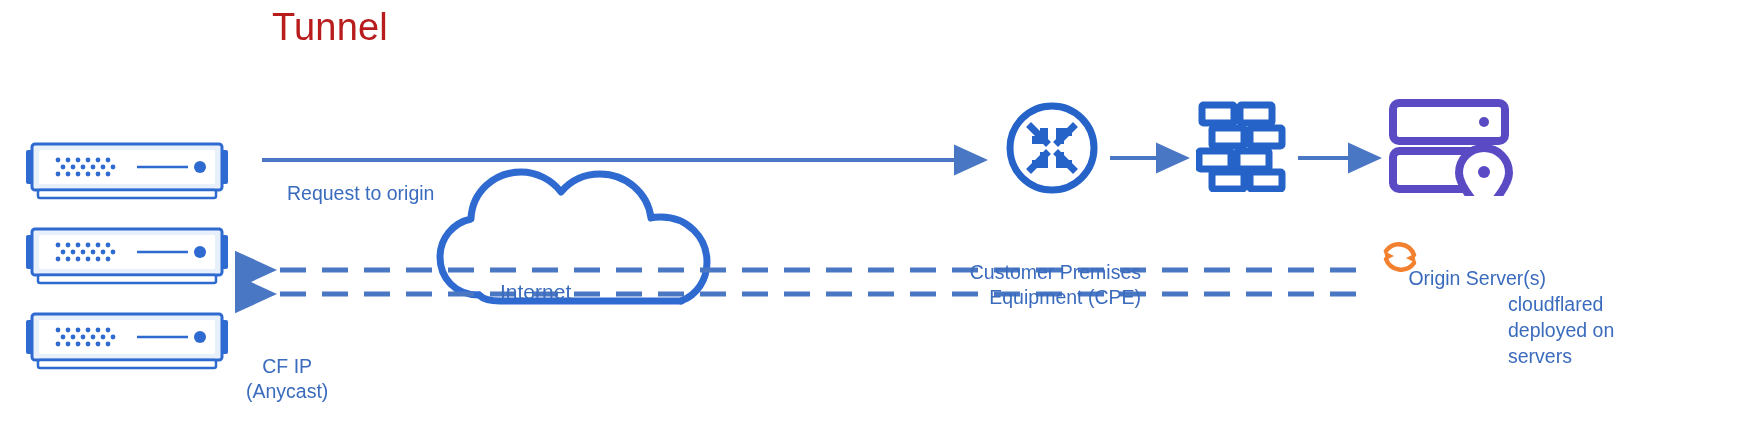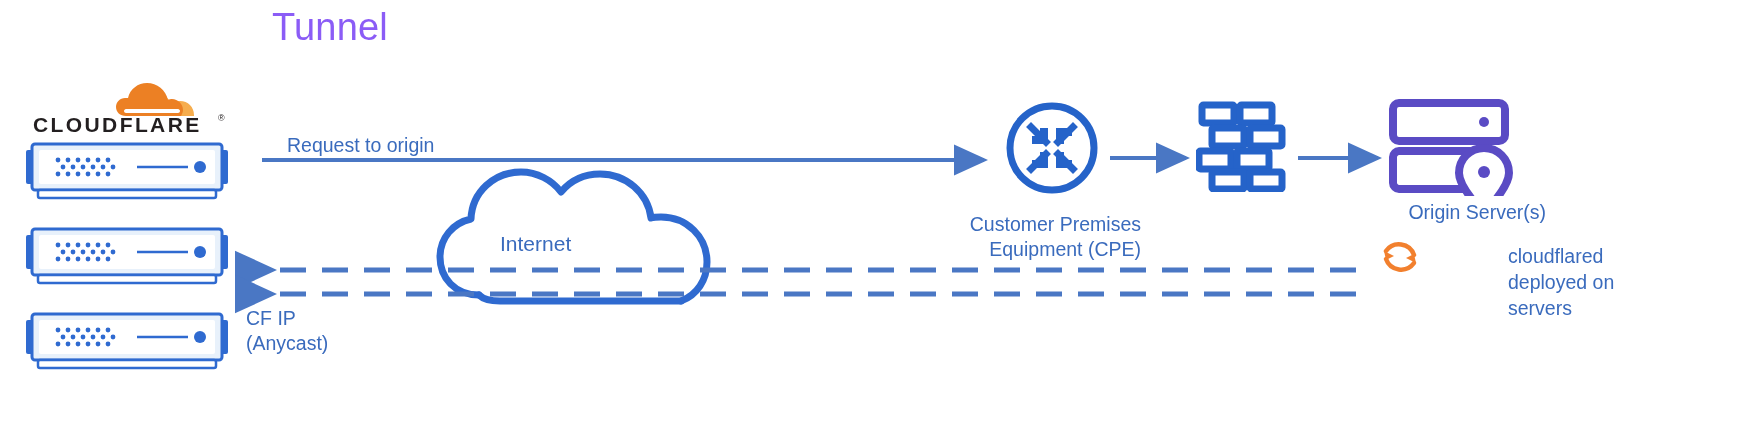--- a/index.html
+++ b/index.html
@@ -21,21 +21,21 @@
     height: 422px;
     background: #ffffff;
   }
   .abs { position: absolute; }
 
   
   #title {
     left: 272px;
     top: 6px;
     font-size: 38px;
-    color: #8b5cf6;
+    color: #b91c1c;
     letter-spacing: 0.2px;
     white-space: nowrap;
   }
 
   
   #cf-logo {
     left: 30px;
     top: 74px;
     width: 200px;
     height: 62px;
@@ -48,30 +48,31 @@
     height: 62px;
   }
   .cf-server svg { display: block; }
 
   
   .lbl {
     color: #3a6bbd;
     font-size: 19.5px;
     line-height: 25px;
     white-space: pre-line;
+    margin-top: 48px;
   }
   .lbl-center { text-align: right; }
 
   #lbl-request { left: 287px; top: 133px; font-size: 19.5px; }
   #lbl-internet { left: 500px; top: 231px; font-size: 21px; }
   #lbl-persistent { left: 730px; top: 302px; font-size: 19.5px; }
-  #lbl-cfip { left: 246px; top: 306px; font-size: 19.5px; }
+  #lbl-cfip { left: 246px; top: 306px; font-size: 19.5px; text-align: center; }
   #lbl-cpe { left: 947px; top: 212px; width: 194px; }
   #lbl-firewall { left: 1155px; top: 208px; width: 210px; }
-  #lbl-origin { left: 1376px; top: 200px; width: 170px; }
+  #lbl-origin { left: 1376px; top: 218px; width: 170px; }
   #lbl-cloudflared { left: 1508px; top: 243px; width: 170px; line-height: 26px; }
 
   
   #connectors {
     left: 0; top: 0;
     width: 1754px; height: 422px;
     pointer-events: none;
   }
 
   
@@ -81,33 +82,20 @@
   #icon-cloudflared { left: 1378px; top: 235px; width: 44px; height: 44px; }
   .icon-block svg { display: block; }
 </style>
 </head>
 <body>
 
 <div id="stage">
 
   <div class="abs" id="title">Tunnel</div>
 
-  <div class="abs" id="cf-logo">
-    <svg width="200" height="62" viewBox="0 0 200 62" xmlns="http://www.w3.org/2000/svg">
-
-      <g>
-        <path d="M108 38 C108 28 116 20 126 20 C133 20 139 24 142 30 C144 28 147 27 150 27 C158 27 164 33 164 41 L164 42 L104 42 C103 41 103 39 104 38 Z" fill="#f6ad4d"></path>
-        <path d="M96 42 C90 42 86 38 86 33 C86 28 90 24 95 24 C96 24 97 24 98 24 C100 15 108 9 117 9 C127 9 136 16 138 26 C139 25 141 25 142 25 C148 25 153 30 153 36 C153 38 152 40 151 42 Z" fill="#ec8024"></path>
-        <path d="M96 35 L148 35 C149 35 150 36 150 37 C150 38 149 39 148 39 L96 39 C95 39 94 38 94 37 C94 36 95 35 96 35 Z" fill="#ffffff"></path>
-      </g>
-
-      <text x="3" y="58" font-family="'Liberation Sans', sans-serif" font-size="21" font-weight="bold" letter-spacing="2.4" fill="#231f20">CLOUDFLARE</text>
-      <text x="188" y="47" font-family="'Liberation Sans', sans-serif" font-size="9" fill="#231f20">®</text>
-    </svg>
-  </div>
 
   <div class="abs cf-server" style="left:22px; top:140px;">
     <svg width="210" height="62" viewBox="0 0 210 62" xmlns="http://www.w3.org/2000/svg">
       <rect x="4" y="10" width="14" height="34" rx="2" fill="#2f6ad0"></rect>
       <rect x="192" y="10" width="14" height="34" rx="2" fill="#2f6ad0"></rect>
       <rect x="10" y="4" width="190" height="46" rx="3" fill="#e8f1fb" stroke="#2f6ad0" stroke-width="3"></rect>
       <rect x="17" y="10" width="176" height="34" rx="2" fill="#ffffff"></rect>
       <rect x="16" y="50" width="178" height="8" rx="2" fill="#ffffff" stroke="#2f6ad0" stroke-width="2.5"></rect>
       <g fill="#2f6ad0">
         <circle cx="36" cy="20" r="2.4"></circle>

